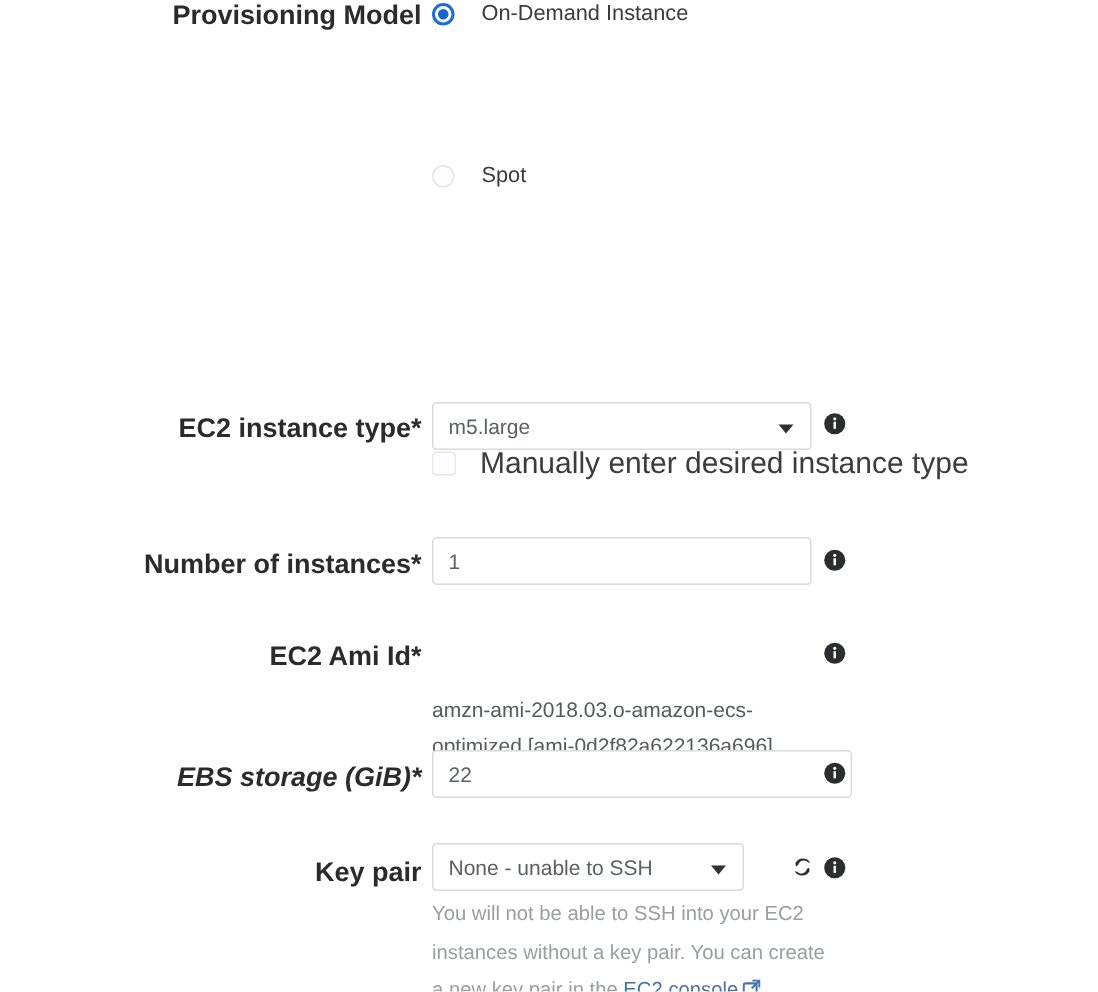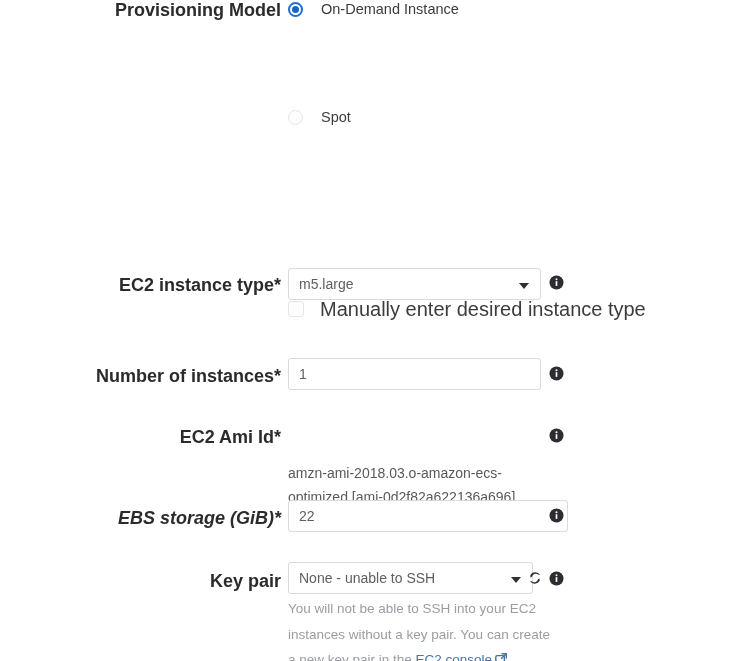--- a/index.html
+++ b/index.html
@@ -240,21 +240,21 @@
         <circle cx="8" cy="8" r="7.5" fill="#2b2d30"></circle>
         <rect x="7.1" y="6.6" width="1.8" height="5" fill="#ffffff"></rect>
         <circle cx="8" cy="4.5" r="1.1" fill="#ffffff"></circle>
       </svg>
     </span>
   </div>
 
   <div class="row" style="top:570px;">
     <div class="label" style="top:2px;">Key pair</div>
 
-    <div class="field sel" style="left:288px; top:-8px; width:245px;">
+    <div class="field sel" style="left:288px; top:-8px; width:208px;">
       <span>None - unable to SSH</span>
       <span class="caret"></span>
     </div>
 
     <span class="refresh-icon" style="left:527px; top:0;">
       <svg viewBox="0 0 16 16" width="16" height="16">
         <path d="M13.2 5.2A5.6 5.6 0 0 0 3.3 5.4l.3 2.3 1.5-1.1A3.9 3.9 0 0 1 11.6 4.8z" fill="#2b2d30"></path>
         <path d="M2.8 10.8a5.6 5.6 0 0 0 9.9-.2l-.3-2.3-1.5 1.1a3.9 3.9 0 0 1-6.5 1.8z" fill="#2b2d30"></path>
       </svg>
     </span>

